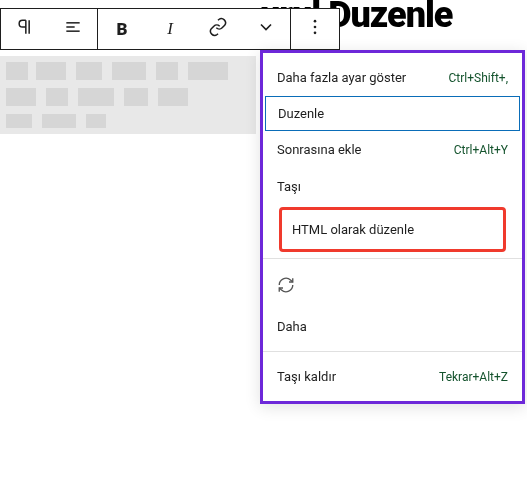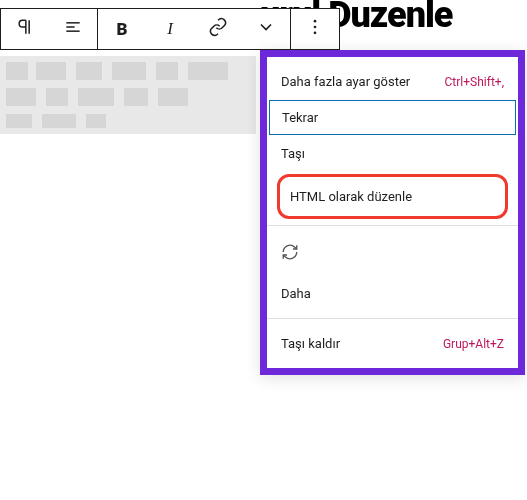--- a/index.html
+++ b/index.html
@@ -55,46 +55,46 @@
     .blurred-block .px {
       position: absolute;
       background: #d6d6d6;
     }
     .dropdown {
       position: absolute;
       top: 50px;
       left: 260px;
       width: 265px;
       background: #fff;
-      border: 7px solid #6d28d9;
+      border: 3px solid #6d28d9;
       box-shadow: 0 3px 15px rgba(0,0,0,0.12);
       padding: 6px 0;
     }
     .menu-item {
       display: flex;
       justify-content: space-between;
       align-items: center;
       padding: 11px 14px;
       font-size: 13px;
       color: #1e1e1e;
       cursor: pointer;
     }
     .menu-item .shortcut {
-      color: #be185d;
+      color: #14532d;
       font-size: 12px;
     }
     .menu-item.selected {
       border: 1.5px solid #0a6db8;
       margin: 0 2px;
       padding: 9px 12px;
     }
     .menu-item.highlight {
       border: 3px solid #f03a2d;
-      border-radius: 12px;
-      margin: 2px 10px;
+      border-radius: 4px;
+      margin: 2px 16px;
       padding: 12px 10px;
     }
     .separator {
       height: 1px;
       background: #e0e0e0;
       margin: 6px 0;
     }
     .refresh-icon {
       width: 18px;
       height: 18px;
@@ -172,21 +172,25 @@
   <div class="px" style="left:42px;top:58px;width:34px;height:14px;"></div>
   <div class="px" style="left:86px;top:58px;width:20px;height:14px;"></div>
 </div>
 
 <div class="dropdown">
   <div class="menu-item">
     <span>Daha fazla ayar göster</span>
     <span class="shortcut">Ctrl+Shift+,</span>
   </div>
   <div class="menu-item selected">
-    <span>Tekrar</span>
+    <span>Duzenle</span>
+  </div>
+  <div class="menu-item">
+    <span>Sonrasına ekle</span>
+    <span class="shortcut">Ctrl+Alt+Y</span>
   </div>
   <div class="menu-item">
     <span>Taşı</span>
   </div>
   <div class="menu-item highlight">
     <span>HTML olarak düzenle</span>
   </div>
   <div class="separator"></div>
   <div class="menu-item">
     <span>
@@ -197,15 +201,15 @@
           <path d="M3 21v-5h5"></path>
         </svg>
     </span>
   </div>
   <div class="menu-item">
     <span>Daha</span>
   </div>
   <div class="separator"></div>
   <div class="menu-item">
     <span>Taşı kaldır</span>
-    <span class="shortcut">Grup+Alt+Z</span>
+    <span class="shortcut">Tekrar+Alt+Z</span>
   </div>
 </div>
 
 </body></html>

